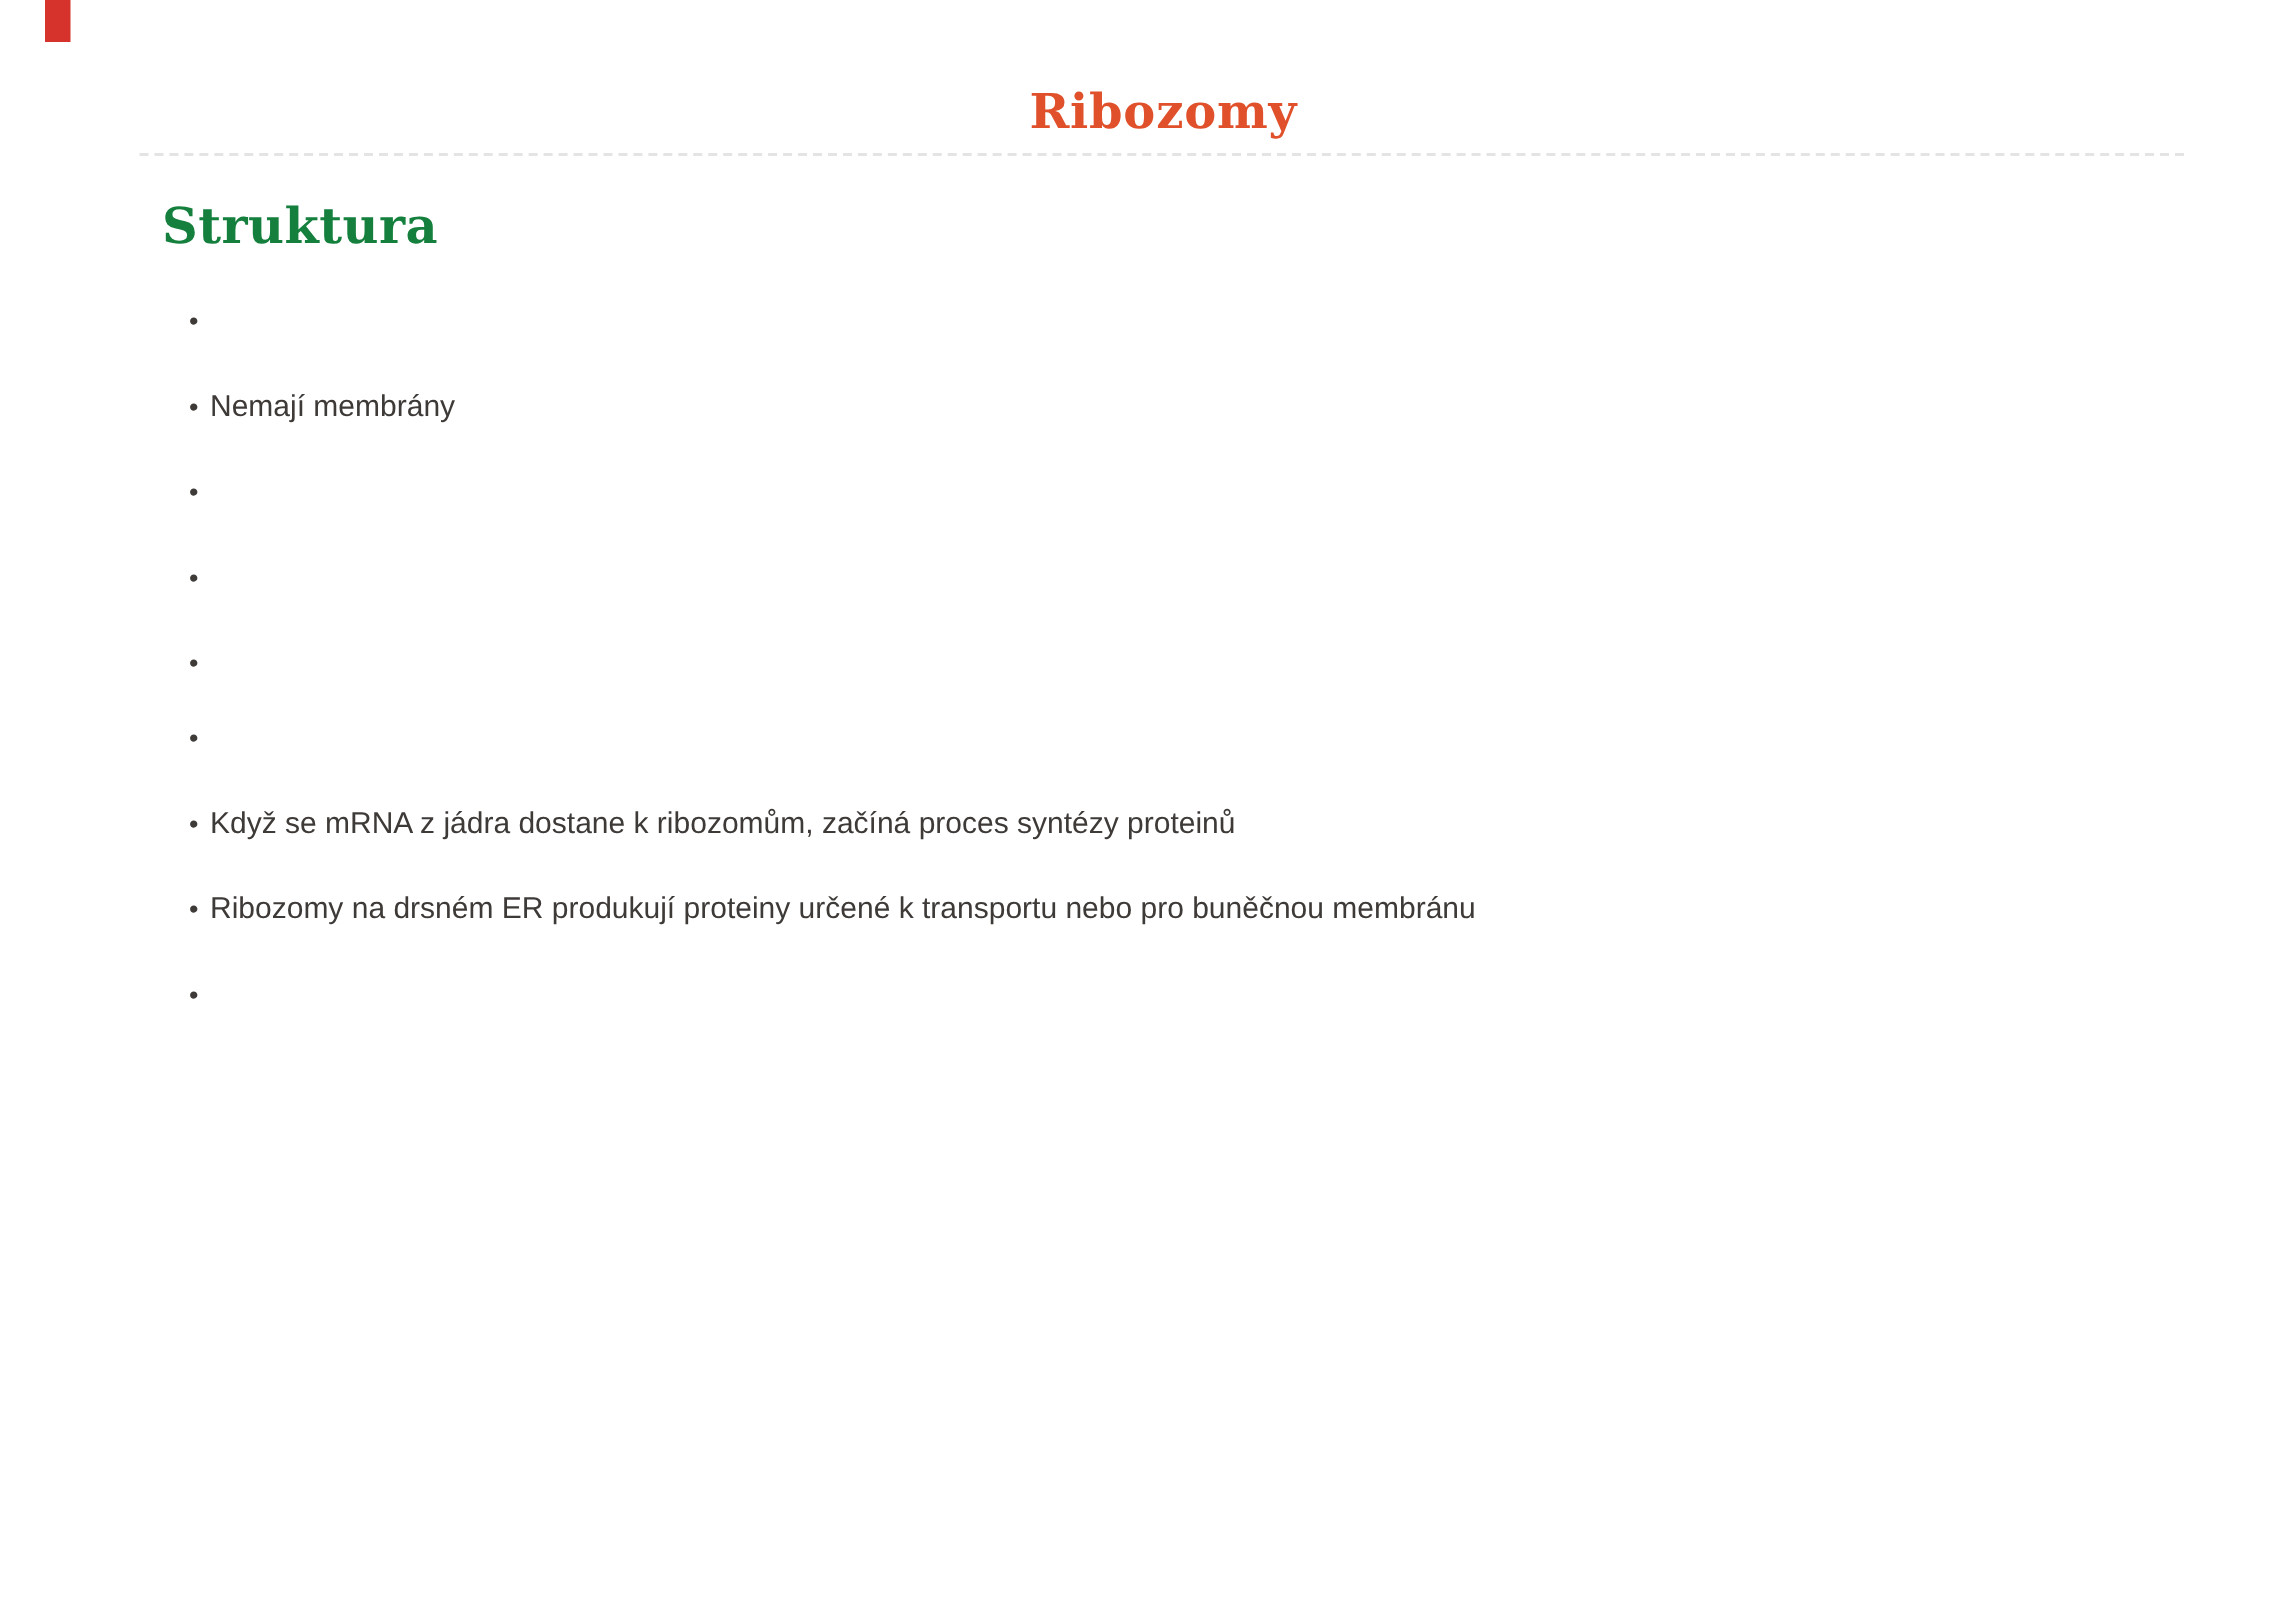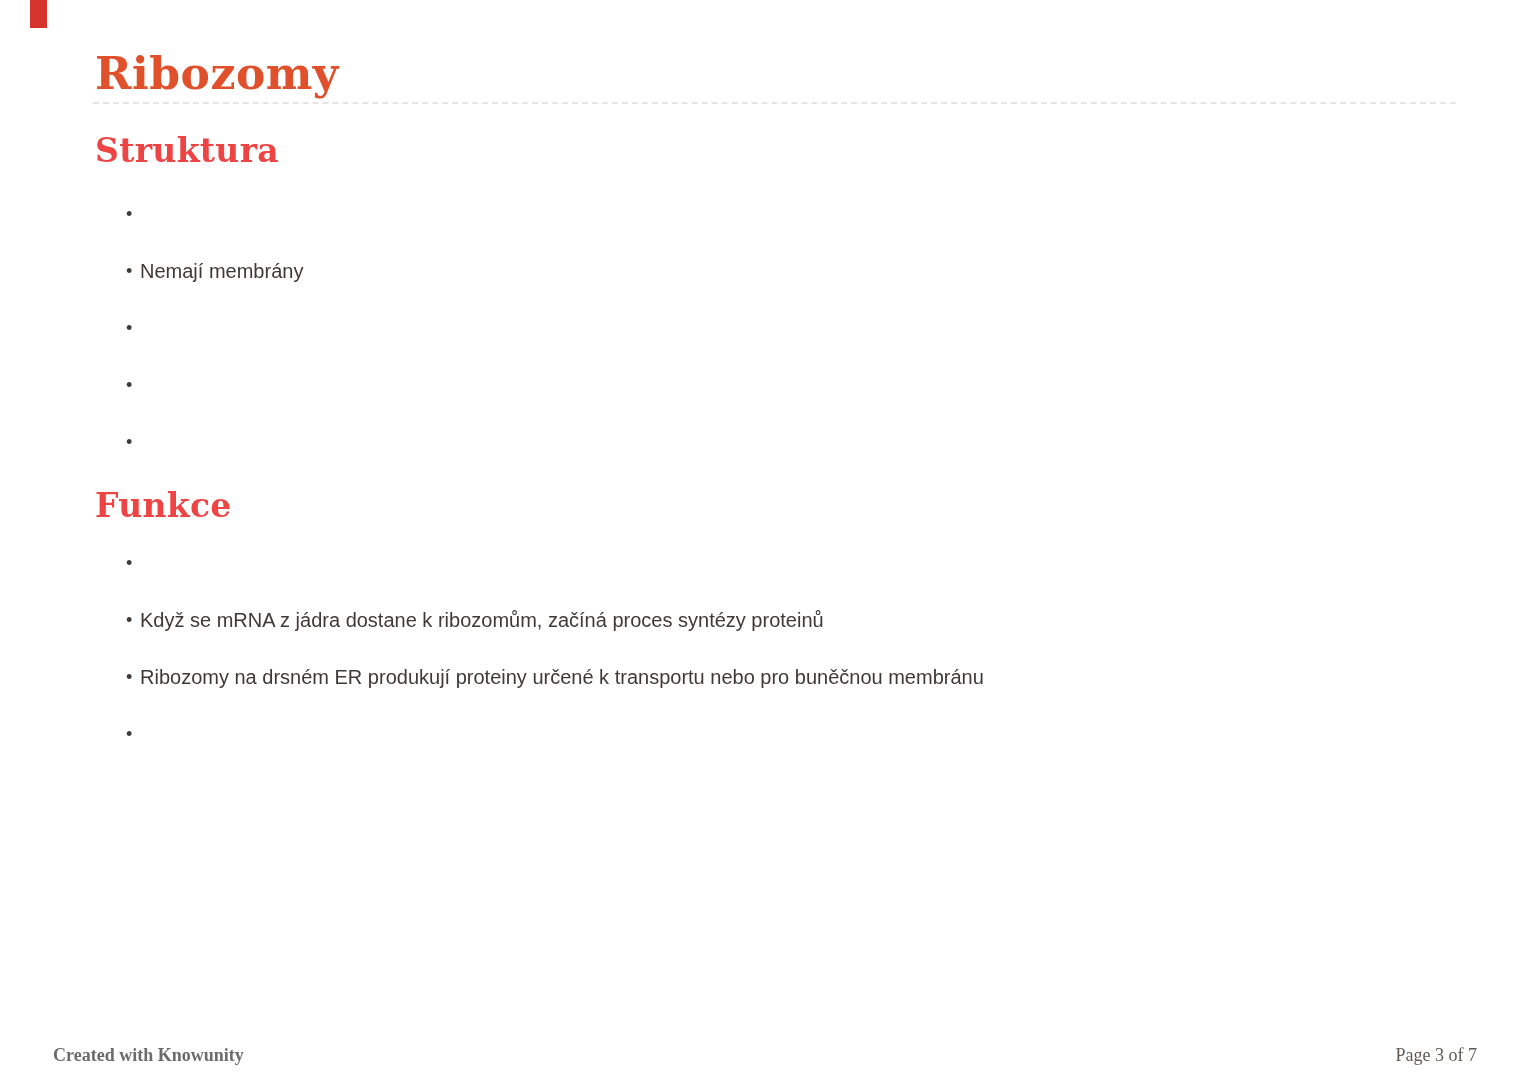--- a/index.html
+++ b/index.html
@@ -30,38 +30,39 @@
   .content {
     position: absolute;
     top: 0;
     left: 95px;
     width: 1361px;
   }
   h1.title {
     margin: 46px 0 0 0;
     font-family: "DejaVu Serif", serif;
     font-weight: bold;
-    font-size: 44px;
+    font-size: 32px;
     line-height: 56px;
     color: #e0512b;
     letter-spacing: 0.5px;
+    text-align: center;
   }
   .rule {
     border-bottom: 2px dashed #e4e4e4;
     margin-left: -2px;
     height: 0;
   }
   h2.section-heading {
     font-family: "DejaVu Serif", serif;
     font-weight: bold;
     font-size: 33px;
     line-height: 38px;
-    color: #ef4444;
+    color: #15803d;
     letter-spacing: 0.3px;
-    margin: 0;
+    margin: 13px;
   }
   #heading-struktura { margin-top: 28px; }
   #heading-funkce   { margin-top: 33px; }
   ul.bullet-list {
     list-style: none;
     margin: 0;
     padding: 0 0 0 31px;
   }
   #list-struktura { margin-top: 32px; }
   #list-funkce    { margin-top: 26px; }
@@ -130,39 +131,34 @@
         <span class="mk">•</span>
       </li>
       <li>
         <span class="mk">•</span>
       </li>
       <li>
         <span class="mk">•</span>
       </li>
     </ul>
 
-    <h2 class="section-heading" id="heading-funkce">Funkce</h2>
 
     <ul class="bullet-list" id="list-funkce">
       <li>
         <span class="mk">•</span>
       </li>
       <li>
         <span class="mk">•</span>
         <span>Když se mRNA z jádra dostane k ribozomům, začíná proces syntézy proteinů</span>
       </li>
       <li>
         <span class="mk">•</span>
         <span>Ribozomy na drsném ER produkují proteiny určené k transportu nebo pro buněčnou membránu</span>
       </li>
       <li>
         <span class="mk">•</span>
       </li>
     </ul>
 
   </div>
 
-  <div class="footer">
-    <span class="footer-left">Created with Knowunity</span>
-    <span class="footer-right">Page 3 of 7</span>
-  </div>
 
 </div>
 
 </body></html>

